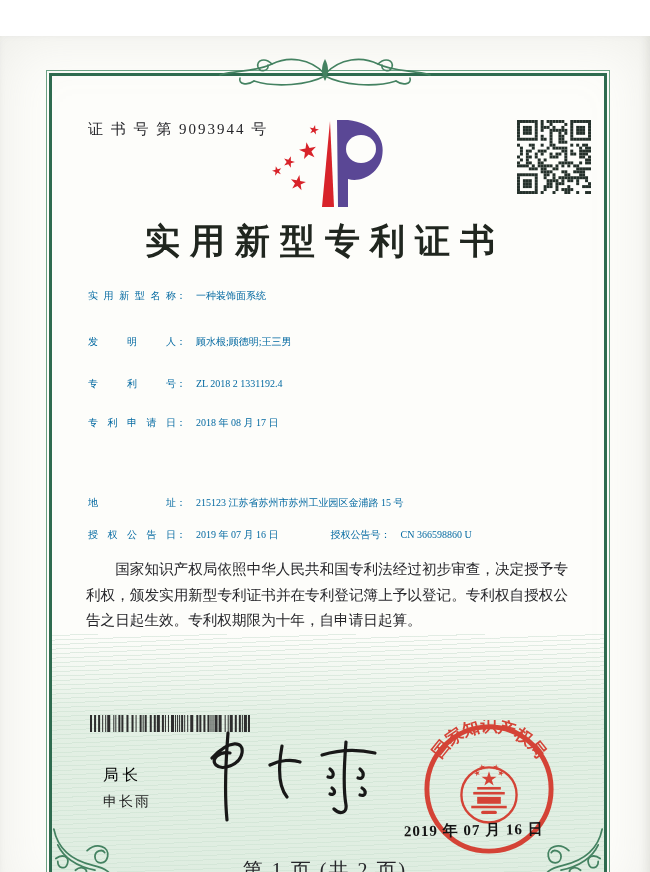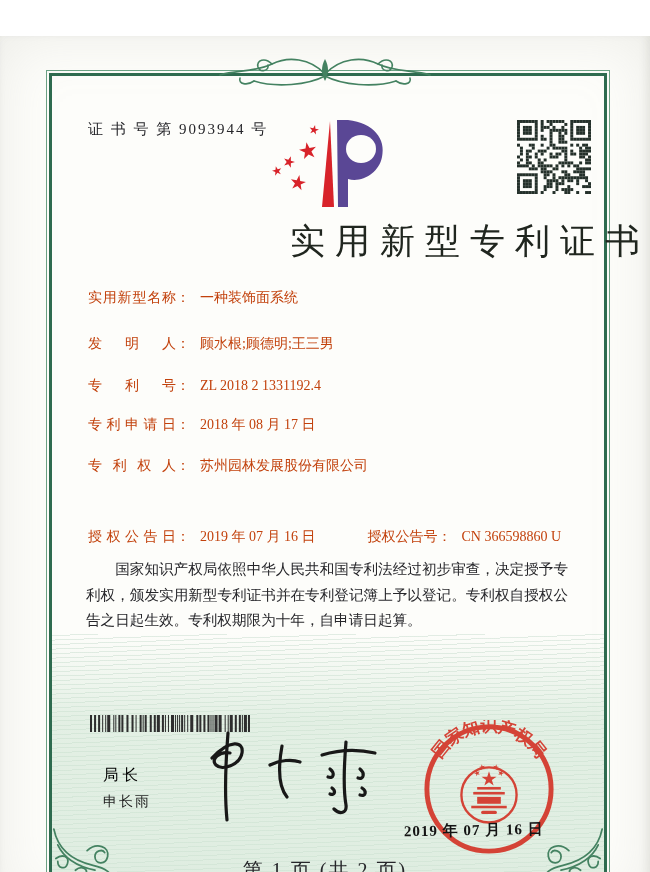--- a/index.html
+++ b/index.html
@@ -22,25 +22,25 @@
   }
   .ornament-top{position:absolute;top:16px;left:50%;transform:translateX(-50%);width:230px;height:44px;}
   .corner{position:absolute;width:88px;height:88px;bottom:28px;}
   .corner.left{left:48px;}
   .corner.right{right:42px;transform:scaleX(-1);}
   
   .cert-no{position:absolute;left:88px;top:84px;font-size:15px;letter-spacing:2px;color:#26262a;}
   .logo{position:absolute;left:270px;top:80px;width:124px;height:98px;}
   .qr{position:absolute;left:517px;top:84px;width:74px;height:74px;}
   .title{
-    position:absolute;left:0;right:0;top:182px;text-align:right;
-    font-size:35px;font-weight:400;letter-spacing:10px;color:#20261f;
+    position:absolute;left:0;right:0;top:182px;text-align:center;
+    font-size:35px;font-weight:700;letter-spacing:10px;color:#20261f;
   }
   
-  .row{position:absolute;left:88px;font-size:14px;white-space:nowrap;color:#c2410c;}
+  .row{position:absolute;left:88px;font-size:10px;white-space:nowrap;color:#0369a1;}
   .flabel{display:inline-block;width:88px;text-align:justify;text-align-last:justify;vertical-align:bottom;}
   .colon{margin-right:10px;}
   .pair2{margin-left:52px;}
   
   .body-text{
     position:absolute;left:86px;top:521px;width:482px;
     font-size:14.6px;line-height:25.5px;text-align:justify;color:#26262a;
   }
   .body-text p{margin:0;text-indent:2em;}
   
@@ -437,22 +437,22 @@
   </div>
   <div class="row" style="top:299px">
     <span class="flabel">发明人</span><span class="colon">：</span><span>顾水根;顾德明;王三男</span>
   </div>
   <div class="row" style="top:341px">
     <span class="flabel">专利号</span><span class="colon">：</span><span>ZL 2018 2 1331192.4</span>
   </div>
   <div class="row" style="top:380px">
     <span class="flabel">专利申请日</span><span class="colon">：</span><span>2018 年 08 月 17 日</span>
   </div>
-  <div class="row" style="top:421px">
-    <span class="flabel">专利权人</span><span class="colon">：</span><span>苏州园林发展股份有限公司</span>
+  <div class="row" style="top:460px">
+    <span class="flabel">地址</span><span class="colon">：</span><span>215123 江苏省苏州市苏州工业园区金浦路 15 号</span>
   </div>
   <div class="row" style="top:492px">
     <span class="flabel">授权公告日</span><span class="colon">：</span><span>2019 年 07 月 16 日</span><span class="pair2"><span>授权公告号</span><span class="colon">：</span><span>CN 366598860 U</span></span>
   </div>
 
   <div class="body-text">
     <p>国家知识产权局依照中华人民共和国专利法经过初步审查，决定授予专利权，颁发实用新型专利证书并在专利登记簿上予以登记。专利权自授权公告之日起生效。专利权期限为十年，自申请日起算。</p>
   </div>
 
   <svg class="barcode" id="barcode-svg" viewBox="0 0 160 17" preserveAspectRatio="none" style="fill:#2e2e2e">

